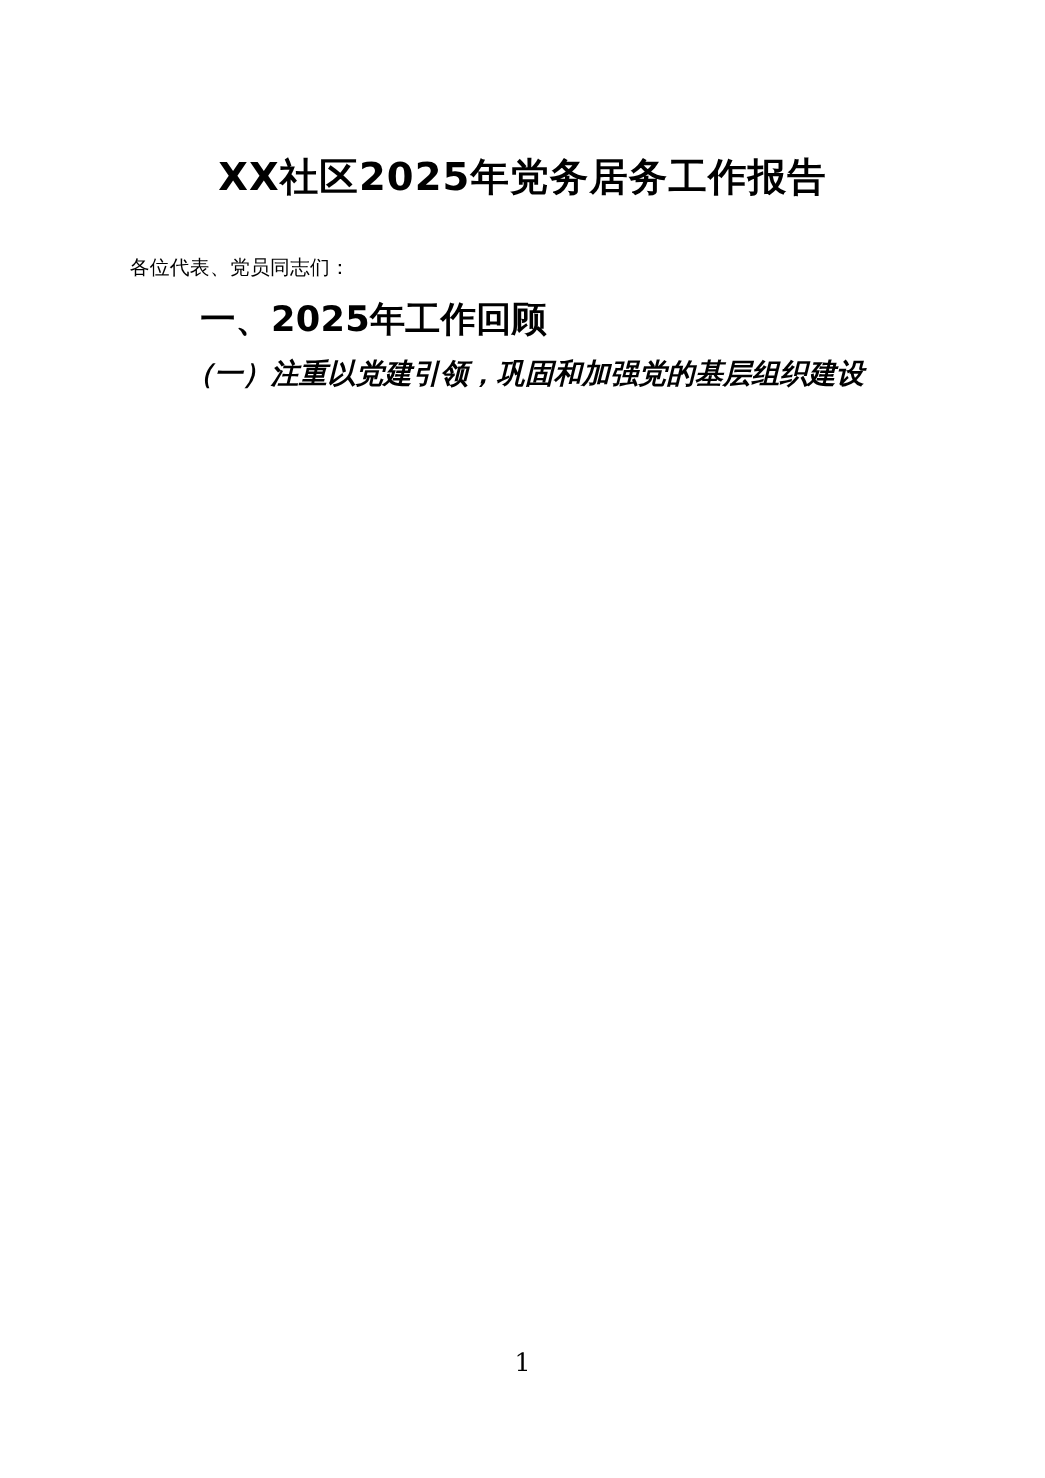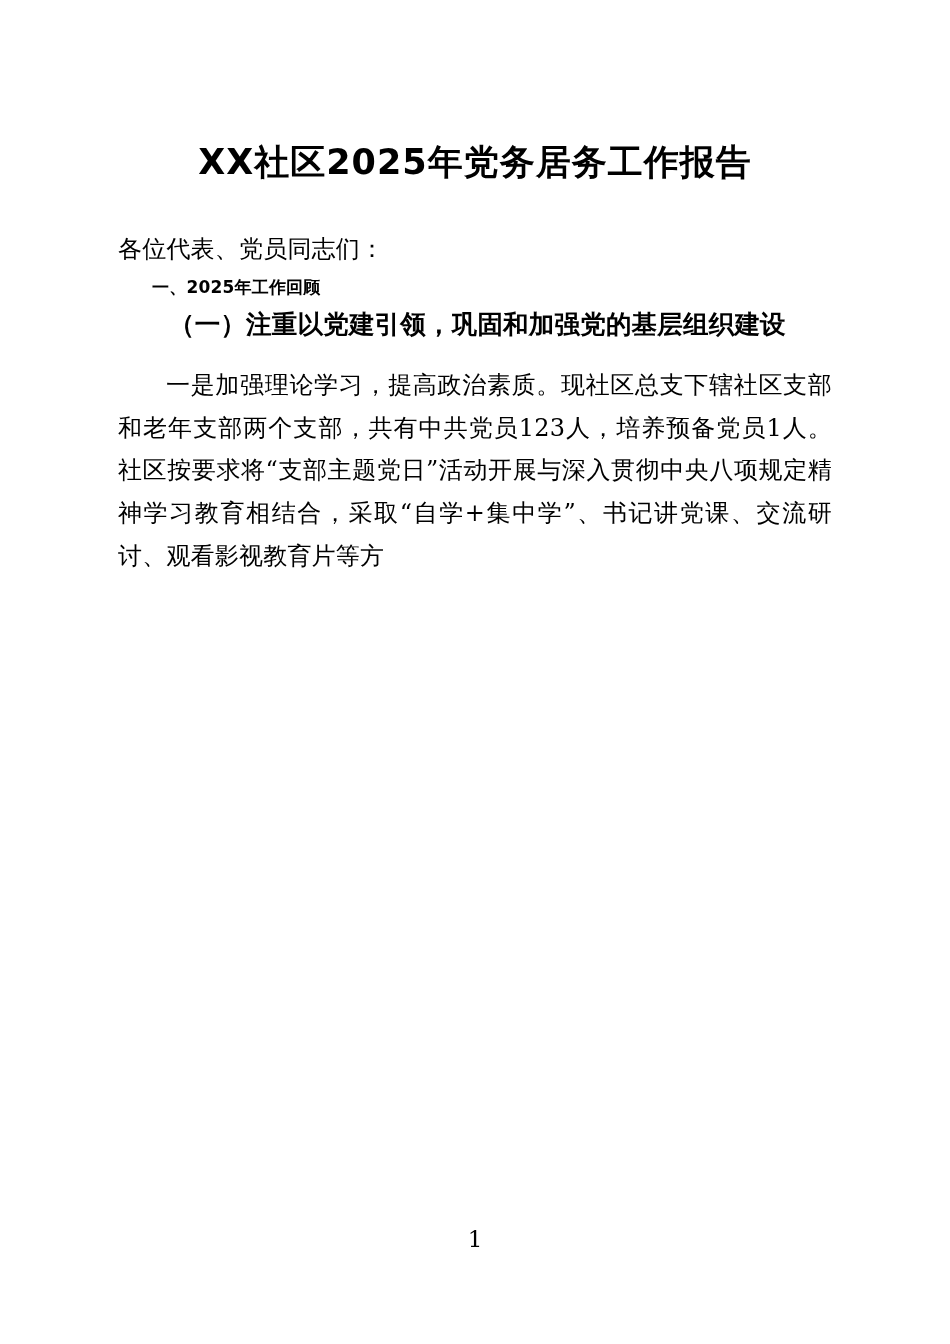--- a/index.html
+++ b/index.html
@@ -26,49 +26,50 @@
   .doc-title {
     font-family: "DejaVu Sans", "Liberation Sans", sans-serif;
     font-weight: bold;
     font-size: 35px;
     text-align: center;
     letter-spacing: 1px;
     margin: 0 0 42px 0;
     line-height: 1.3;
   }
   .para {
-    font-size: 24px;
+    font-size: 18px;
     line-height: 1.78;
     text-align: justify;
     text-justify: inter-ideograph;
-    margin: 16px 0 2px 0;
+    margin: 4px 0 2px 0;
     letter-spacing: 0.2px;
   }
   .indent {
     text-indent: 2em;
   }
   .heading {
     font-family: "DejaVu Sans", "Liberation Sans", sans-serif;
     font-weight: bold;
-    font-size: 17px;
+    font-size: 32px;
     line-height: 1.78;
     text-indent: 2em;
     margin: 0;
     letter-spacing: 0.2px;
   }
   .subheading {
     font-family: "DejaVu Sans", "Liberation Sans", sans-serif;
     font-weight: bold;
     font-size: 25.5px;
     line-height: 1.78;
     text-indent: 2em;
     margin: 0;
     text-align: justify;
     text-justify: inter-ideograph;
     letter-spacing: 0.2px;
+    font-style: italic;
   }
   .page-number {
     position: absolute;
     bottom: 92px;
     left: 0;
     width: 950px;
     text-align: center;
     font-size: 23px;
     font-family: "DejaVu Serif", "Liberation Serif", serif;
   }
@@ -81,17 +82,16 @@
   <h1 class="doc-title">XX社区2025年党务居务工作报告</h1>
 
   <p class="para">各位代表、党员同志们：</p>
 
 
   <p class="heading">一、2025年工作回顾</p>
 
 
   <p class="subheading">（一）注重以党建引领，巩固和加强党的基层组织建设</p>
 
-  <p class="para indent">一是加强理论学习，提高政治素质。现社区总支下辖社区支部和老年支部两个支部，共有中共党员123人，培养预备党员1人。社区按要求将“支部主题党日”活动开展与深入贯彻中央八项规定精神学习教育相结合，采取“自学+集中学”、书记讲党课、交流研讨、观看影视教育片等方</p>
 
   <div class="page-number">1</div>
 
 </div>
 
 </body></html>

